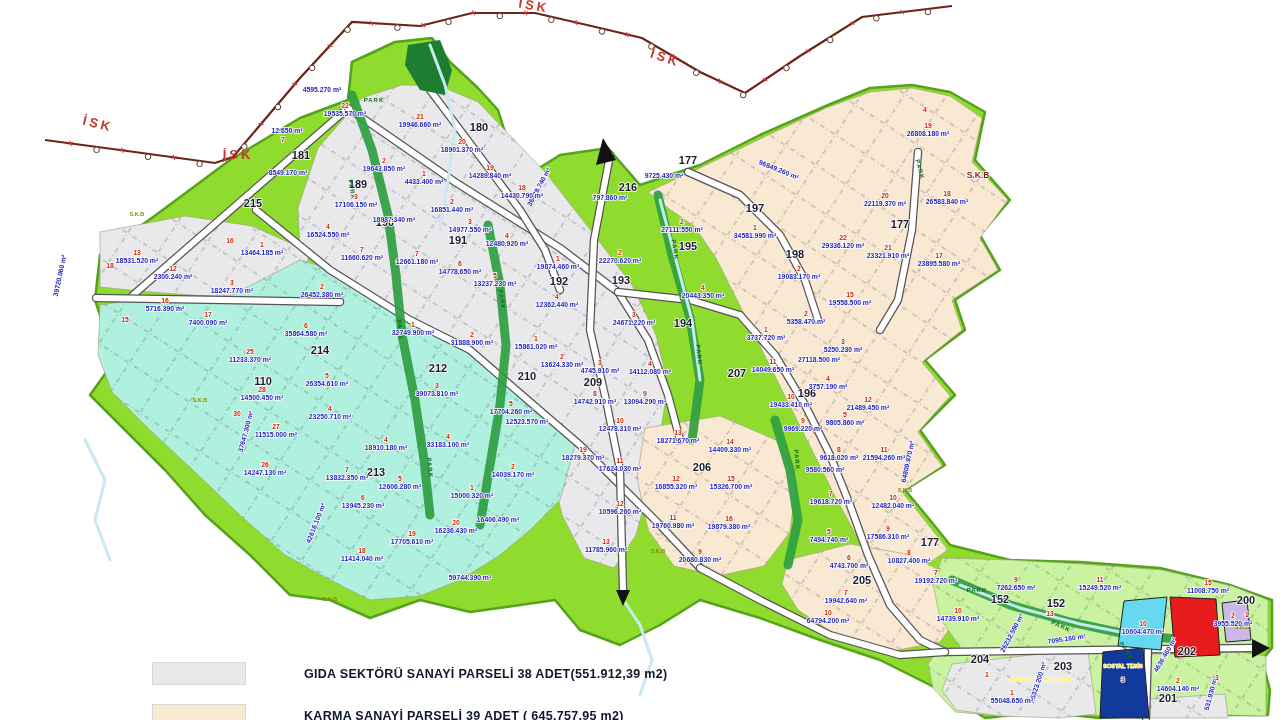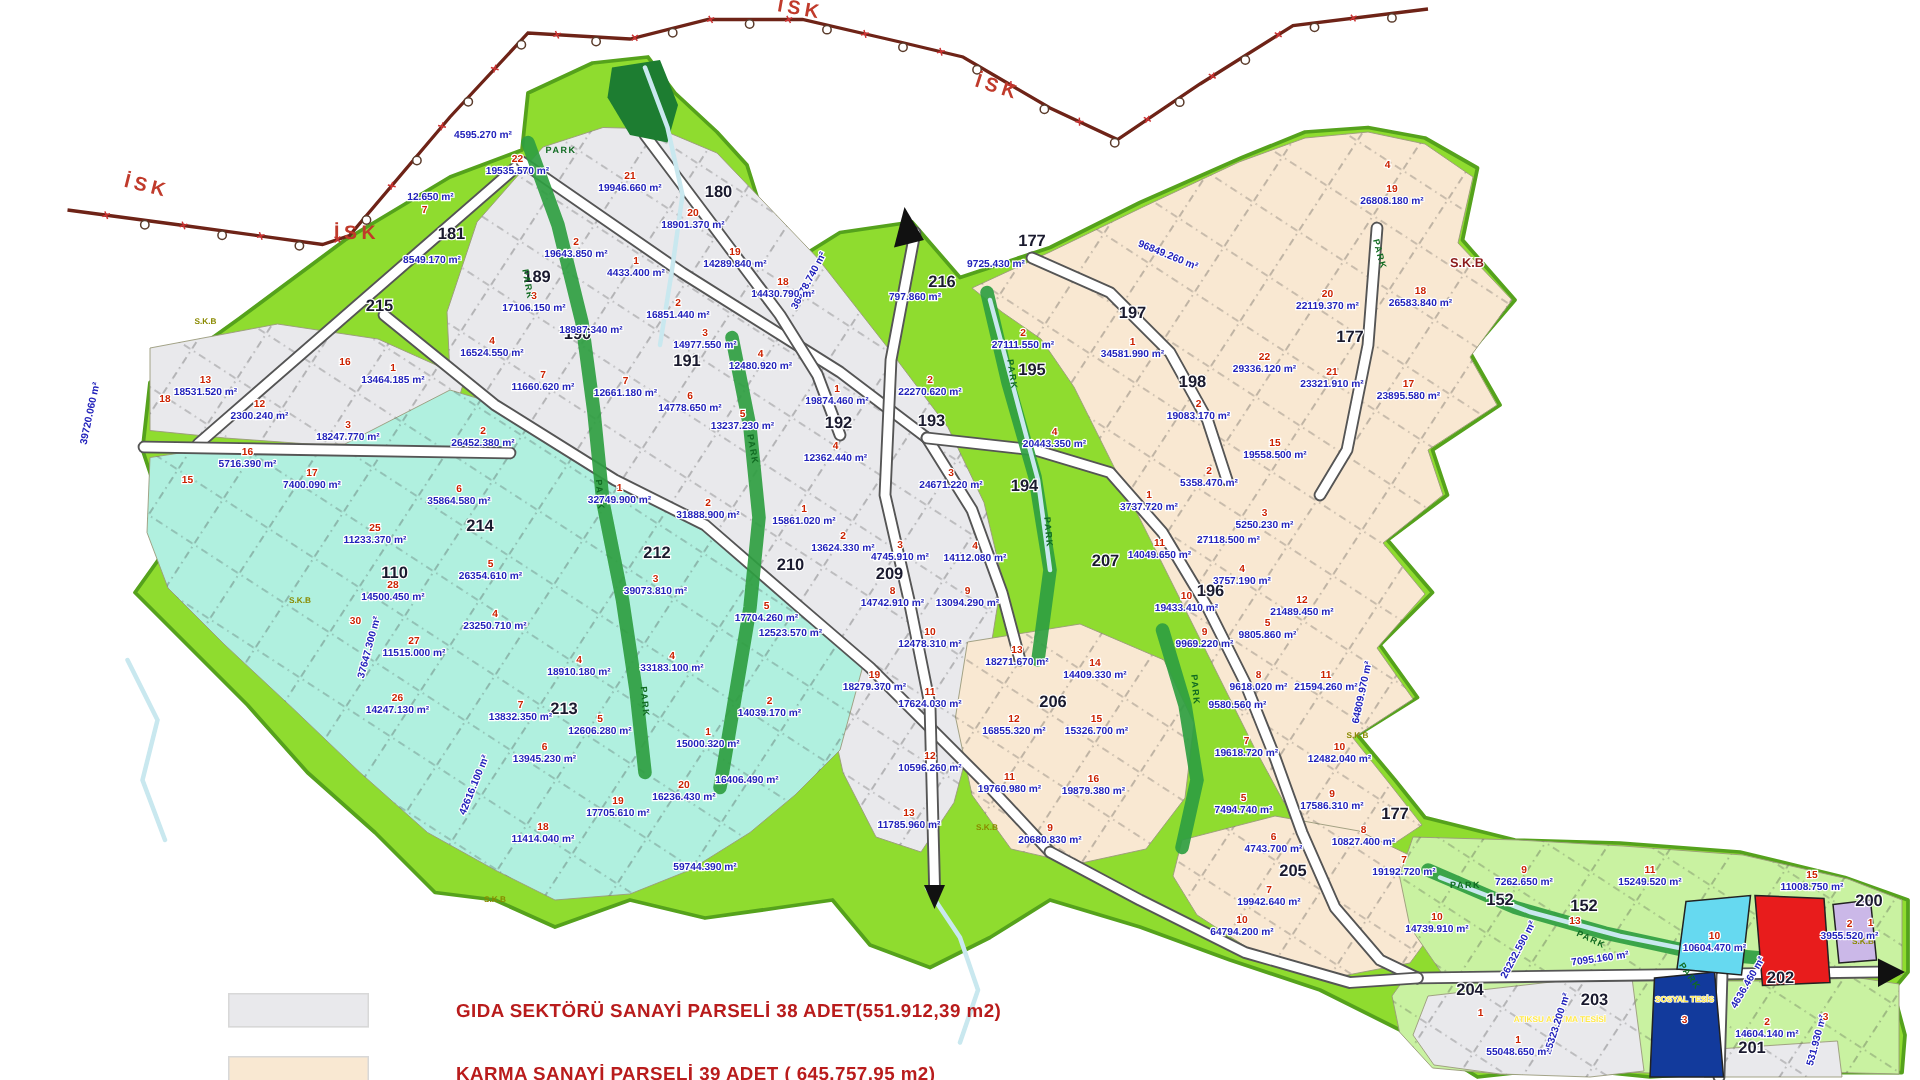--- a/index.html
+++ b/index.html
@@ -2,21 +2,21 @@
 <html><head>
 <meta charset="utf-8">
 <style>
   html,body{margin:0;padding:0;background:#fff;width:1280px;height:720px;overflow:hidden;
     font-family:"Liberation Sans",sans-serif;}
   #stage{position:relative;width:1280px;height:720px;background:#fff;}
   #mapsvg{position:absolute;left:0;top:0;}
   #legend{position:absolute;left:0;top:0;width:1280px;height:720px;pointer-events:none;}
   .lg-row{position:absolute;display:flex;align-items:center;}
   .lg-swatch{width:92px;height:21px;border:1px solid #d8d8d8;margin-right:58px;}
-  .lg-text{font-size:12.5px;font-weight:bold;color:#b91c1c;letter-spacing:.3px;white-space:nowrap;}
+  .lg-text{font-size:12.5px;font-weight:bold;color:#0f172a;letter-spacing:.3px;white-space:nowrap;}
 </style>
 </head>
 <body>
 <div id="stage">
   <svg id="mapsvg" width="1280" height="720" viewBox="0 0 1280 720">
       <defs>
         <pattern id="pgrid" width="36" height="36" patternUnits="userSpaceOnUse" patternTransform="rotate(33)">
           <path d="M0 18 H36 M18 0 V36" stroke="#3a3a3a" stroke-width="0.8" stroke-dasharray="5 3 1 3" fill="none"></path>
         </pattern>
       </defs>

